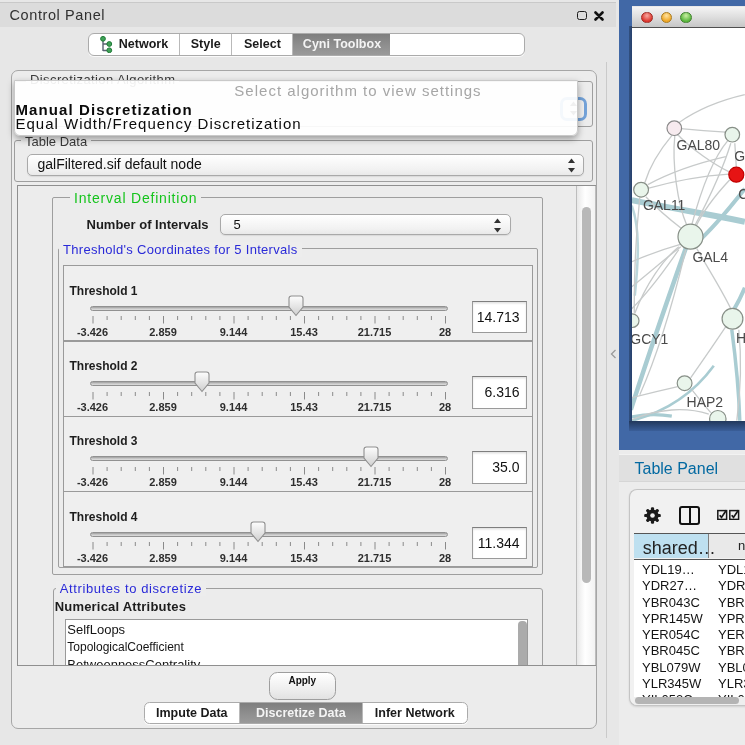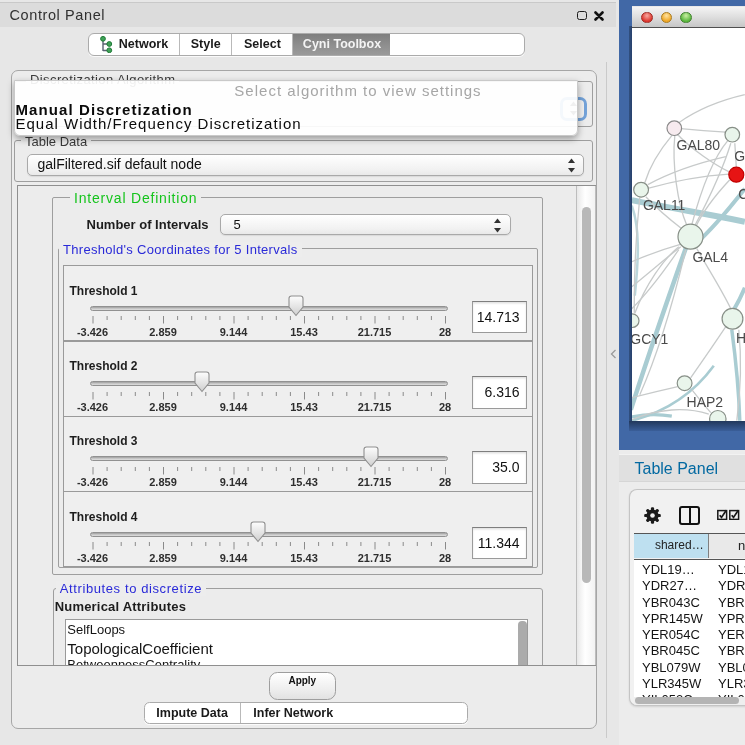--- a/index.html
+++ b/index.html
@@ -106,21 +106,21 @@
       <rect x="0.8" y="1.6" width="8.8" height="8.8" fill="none" stroke="#191919" stroke-width="1.5"></rect>
       <path d="M 2.7 6.2 L 4.5 8.4 L 9.3 1.2" fill="none" stroke="#191919" stroke-width="1.7"></path>
     </svg>
 <svg class="abs" style="left:98.5px;top:19px;" width="11" height="11" viewBox="0 0 11 11">
       <rect x="0.8" y="1.6" width="8.8" height="8.8" fill="none" stroke="#191919" stroke-width="1.5"></rect>
       <path d="M 2.7 6.2 L 4.5 8.4 L 9.3 1.2" fill="none" stroke="#191919" stroke-width="1.7"></path>
     </svg>
 <div class="abs" style="left:4px;top:43.3px;width:116px;height:26.6px;border-top:1.6px solid #555;border-bottom:1.6px solid #555;">
   <div class="abs" style="left:0;top:0;width:74.6px;height:23.4px;background:#BEE0F0;border-right:1.4px solid #808080;"></div>
   <div class="abs" style="left:74.6px;top:0;width:42px;height:23.4px;background:#E9E9E9;"></div>
-  <div class="abs" style="left:8px;top:4px;width:74.6px;text-align:center;font-size:12px;color:#232323;">shared…</div>
+  <div class="abs" style="left:8px;top:4px;width:74.6px;text-align:center;font-size:18px;color:#232323;">shared…</div>
   <div class="abs" style="left:104px;top:4px;font-size:13px;color:#232323;">na</div>
 </div>
 <div class="abs" style="left:4px;top:69.9px;width:116px;height:136.7px;background:#FFF;overflow:hidden;">
   <div class="cell" style="left:8px;top:2.2px;">YDL19…</div>
   <div class="cell" style="left:84px;top:2.2px;">YDL1</div>
   <div class="cell" style="left:8px;top:18.5px;">YDR27…</div>
   <div class="cell" style="left:84px;top:18.5px;">YDR2</div>
   <div class="cell" style="left:8px;top:34.7px;">YBR043C</div>
   <div class="cell" style="left:84px;top:34.7px;">YBR0</div>
   <div class="cell" style="left:8px;top:51.0px;">YPR145W</div>
@@ -379,25 +379,26 @@
       <path d="M 3.5 1 H 12.5 Q 15 1 15 3.5 V 12 L 8 20.5 L 1 12 V 3.5 Q 1 1 3.5 1 Z" fill="url(#th4)" stroke="#8F8F8F" stroke-width="1.1"></path>
     </svg>
   <div class="vf">11.344</div>
 </div>
 <div class="abs" style="left:17.8px;top:186.2px;width:558px;height:478.7px;overflow:hidden;pointer-events:none;">
   <div class="grp" style="left:35.2px;top:402.1px;width:490.2px;height:120px;"></div>
   <div class="grpt" style="left:38px;top:395.3px;color:#2A2AD8;background:#EDEDED;letter-spacing:.6px;">Attributes to discretize</div>
   <div class="abs" style="left:36.9px;top:413.3px;font-size:13px;font-weight:700;color:#1D1D1D;letter-spacing:.2px;">Numerical Attributes</div>
   <div class="abs" style="left:47.2px;top:433.3px;width:463px;height:100px;background:#FFF;border:1px solid #9A9A9A;"></div>
   <div class="abs" style="left:49.5px;top:436.3px;font-size:13px;color:#141414;">SelfLoops</div>
-  <div class="abs" style="left:49.5px;top:453.7px;font-size:15px;color:#141414;">TopologicalCoefficient</div>
+  <div class="abs" style="left:49.5px;top:453.7px;font-size:12px;color:#141414;">TopologicalCoefficient</div>
   <div class="abs" style="left:49.5px;top:471.1px;font-size:13px;color:#141414;">BetweennessCentrality</div>
 
   <div class="abs" style="left:500.7px;top:434.6px;width:8.5px;height:100px;background:#ABABAB;border-radius:4px;"></div>
 </div>
 <div class="abs" style="left:269px;top:671.8px;width:66.6px;height:28px;background:linear-gradient(#FFFFFF,#EFEFEF 60%,#E2E2E2);border:1px solid #9E9E9E;border-radius:8.5px;font-size:10px;font-weight:700;color:#111;text-align:center;line-height:15.5px;">Apply</div>
 <div class="seg" style="left:143.5px;top:702px;width:324.5px;height:21.5px;border-radius:5.5px;">
   <div class="s" style="width:95.2px;">Impute Data</div>
+  <div class="s sel" style="width:123.2px;">Discretize Data</div>
   <div class="s" style="width:106.1px;">Infer Network</div>
 </div>
 <div class="abs" style="left:14px;top:80px;width:563.5px;height:55.5px;background:rgba(255,255,255,.92);border:1px solid #C9C9C9;border-radius:0 0 6px 6px;box-shadow:0 3px 7px rgba(0,0,0,.35);z-index:50;"></div>
 <div class="abs" style="left:0;top:81.8px;width:716px;text-align:center;font-size:15px;color:#A6A6A6;letter-spacing:1.0px;z-index:51;">Select algorithm to view settings</div>
 <div class="abs" style="left:15.5px;top:101.3px;font-size:15px;font-weight:700;color:#0A0A0A;letter-spacing:1.1px;z-index:51;">Manual Discretization</div>
 <div class="abs" style="left:15.5px;top:115.3px;font-size:15px;color:#0A0A0A;letter-spacing:1.0px;z-index:51;">Equal Width/Frequency Discretization</div>
 </body></html>

